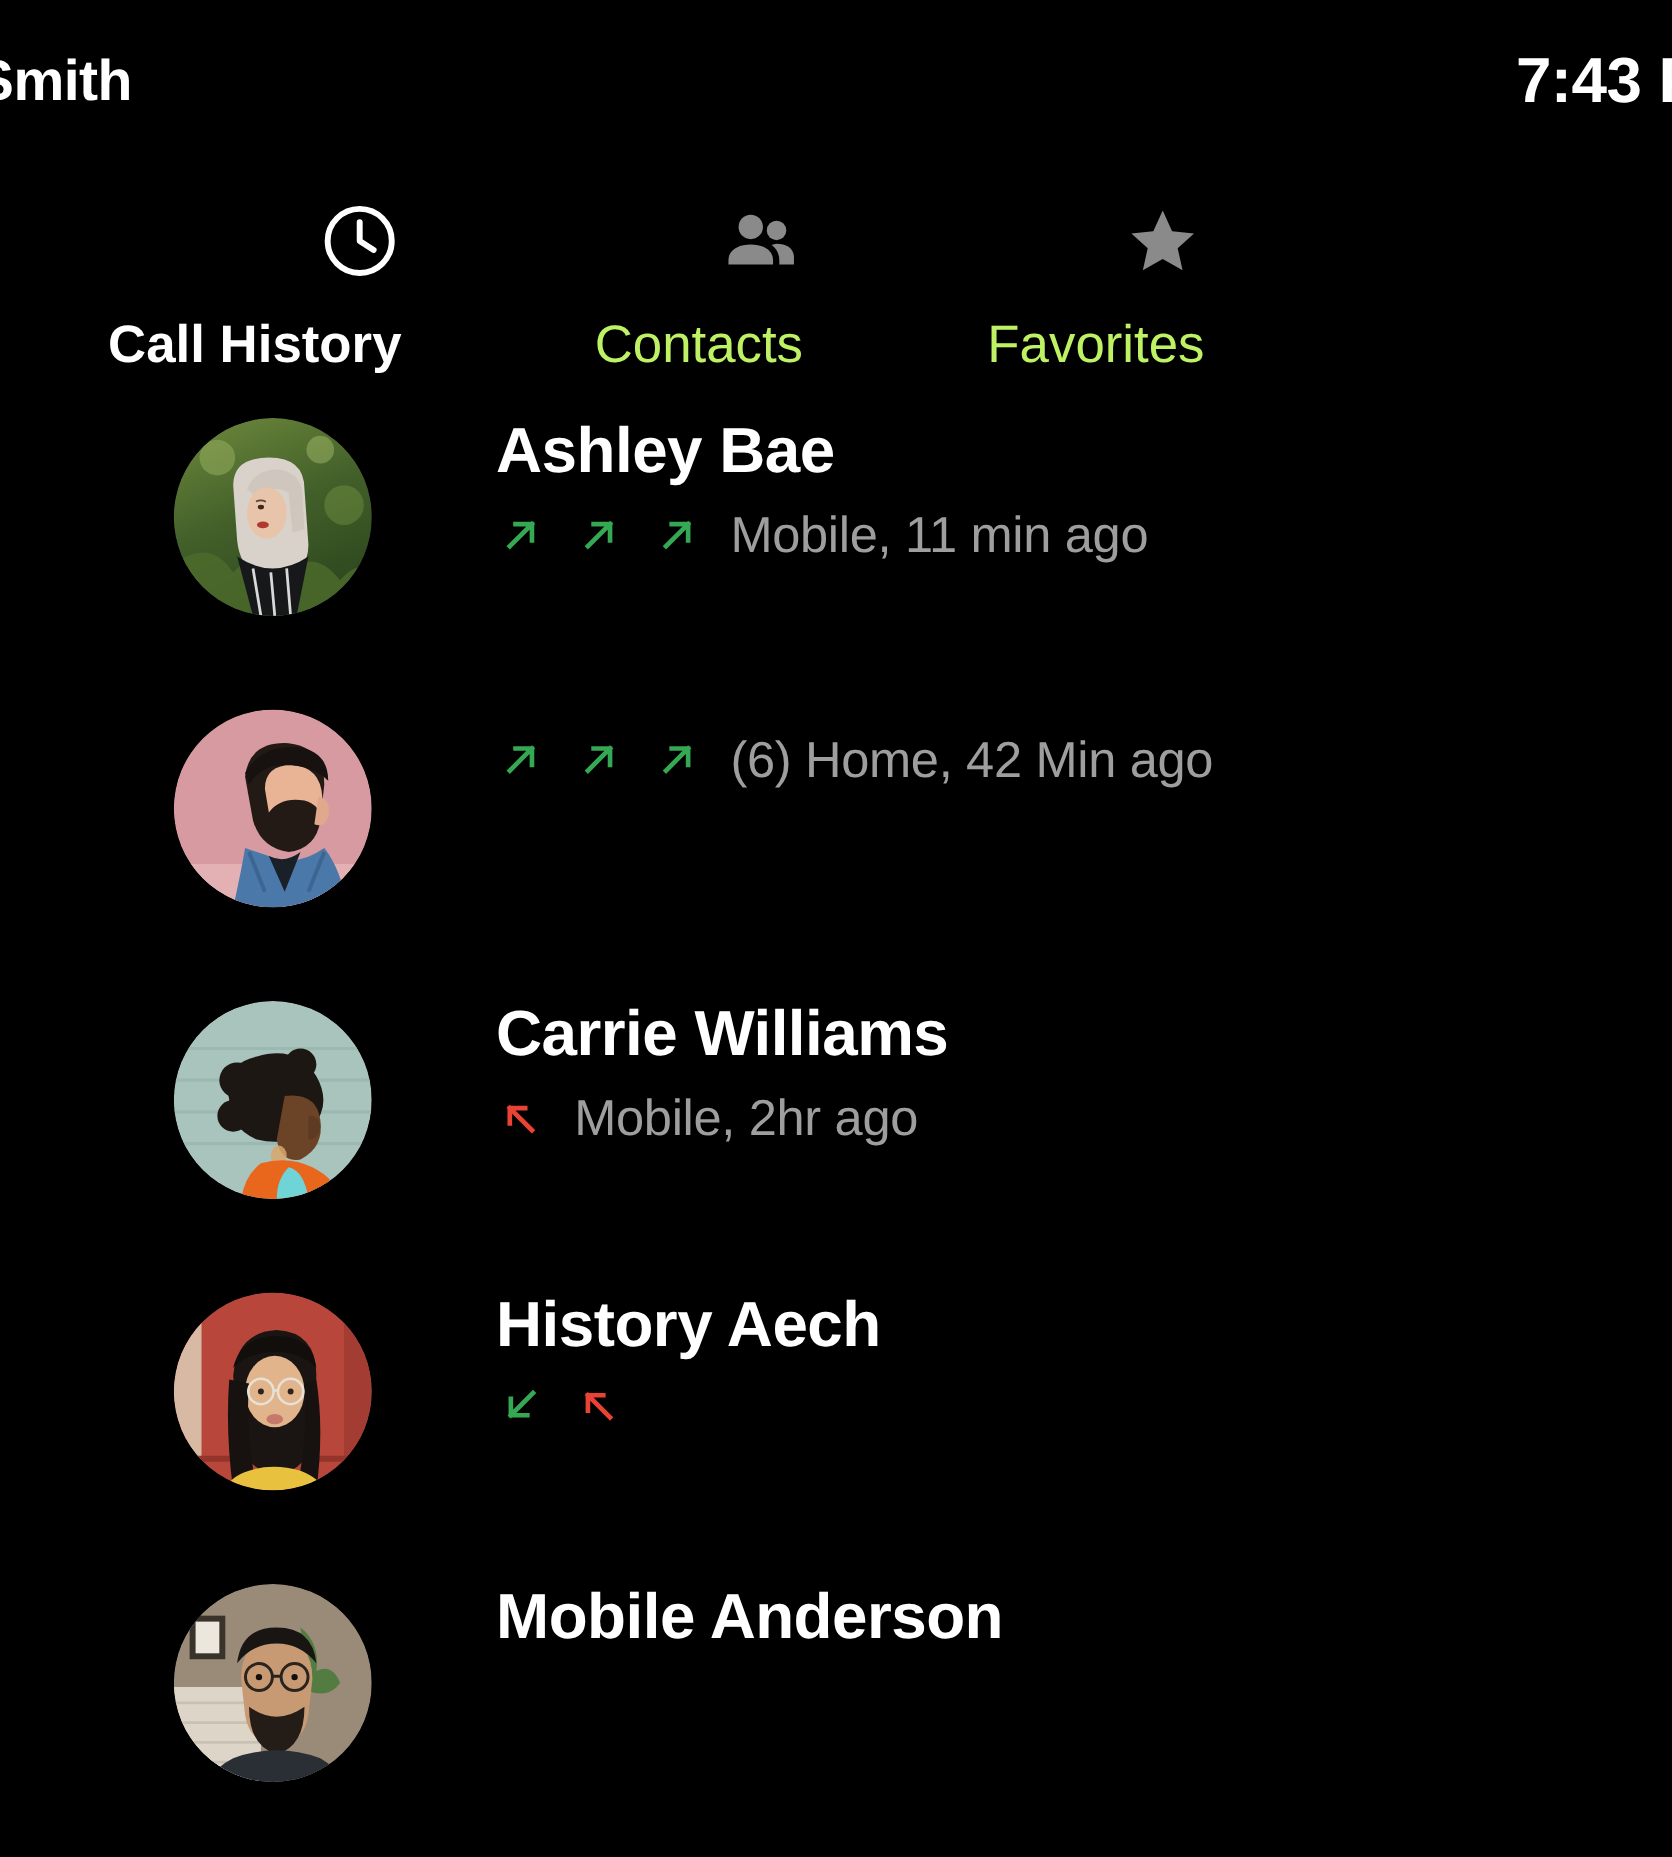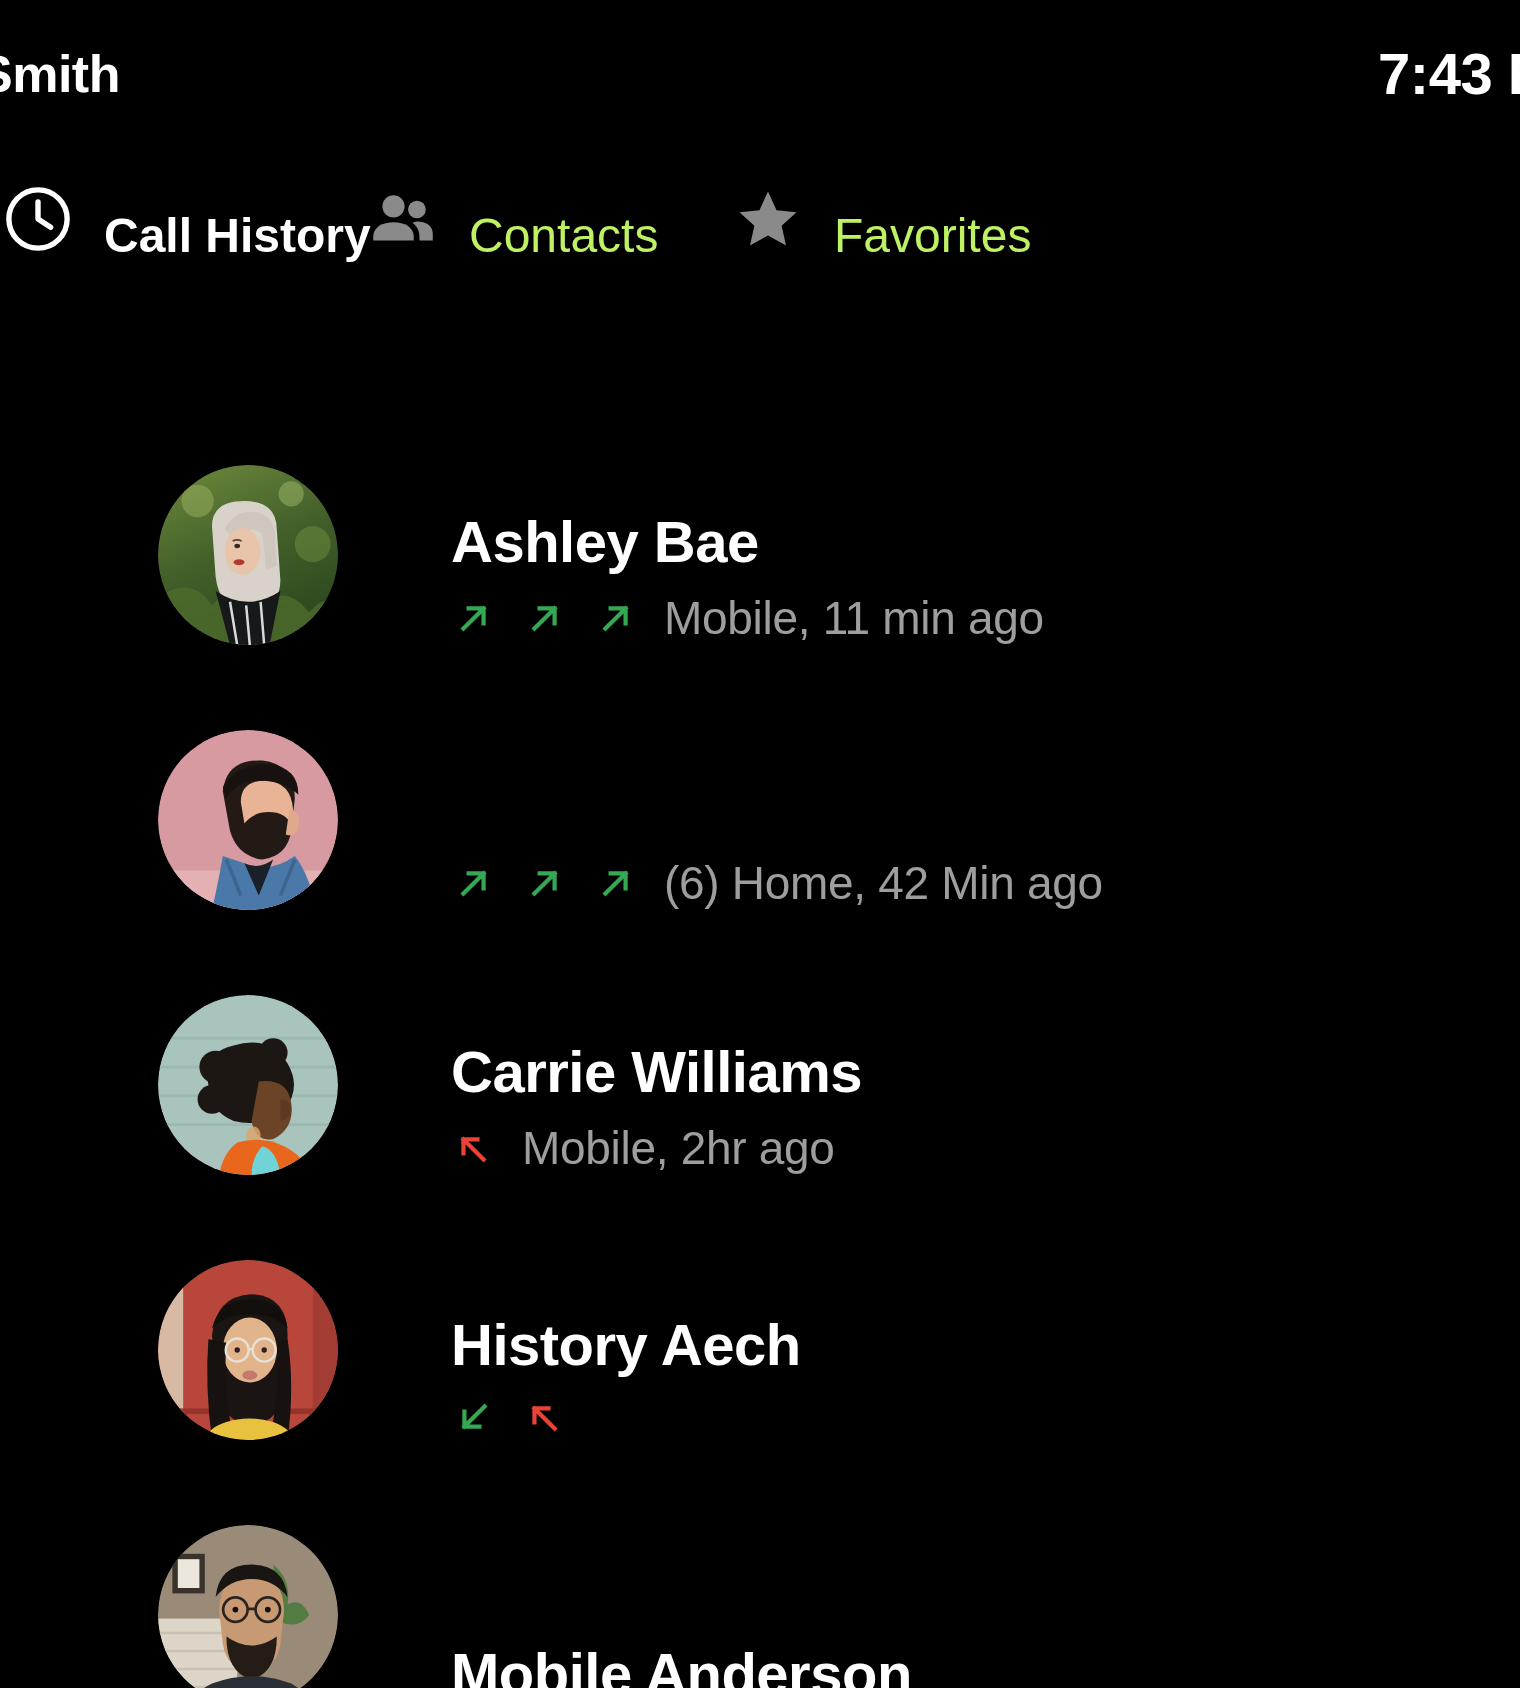--- a/index.html
+++ b/index.html
@@ -57,24 +57,23 @@
     display: flex;
     width: 1520px;
     height: 240px;
     align-items: flex-start;
     padding-top: 40px;
   }
   .tab {
     width: 365px;
     flex: 0 0 365px;
     display: flex;
-    flex-direction: row;
-    align-items: flex-start;
+    flex-direction: column;
+    align-items: flex-end;
     cursor: pointer;
-    gap: 28px;
   }
   .tab-icon {
     height: 78px;
     display: flex;
     align-items: center;
     justify-content: center;
   }
   .tab-label {
     margin-top: 28px;
     font-size: 48px;
@@ -104,21 +103,21 @@
   .dots-grid i.center-last { grid-column: 2; }
 
   
   .call-list {
     position: relative;
     width: 100%;
   }
   .call-row {
     position: relative;
     display: flex;
-    align-items: flex-end;
+    align-items: flex-start;
     height: 265px;
     cursor: pointer;
   }
   .avatar {
     position: relative;
     flex: 0 0 180px;
     width: 180px;
     height: 180px;
     margin-left: 158px;
     border-radius: 50%;

